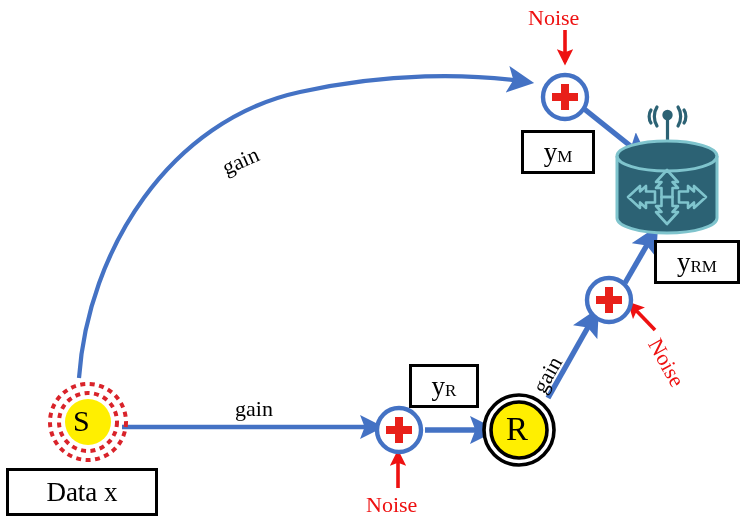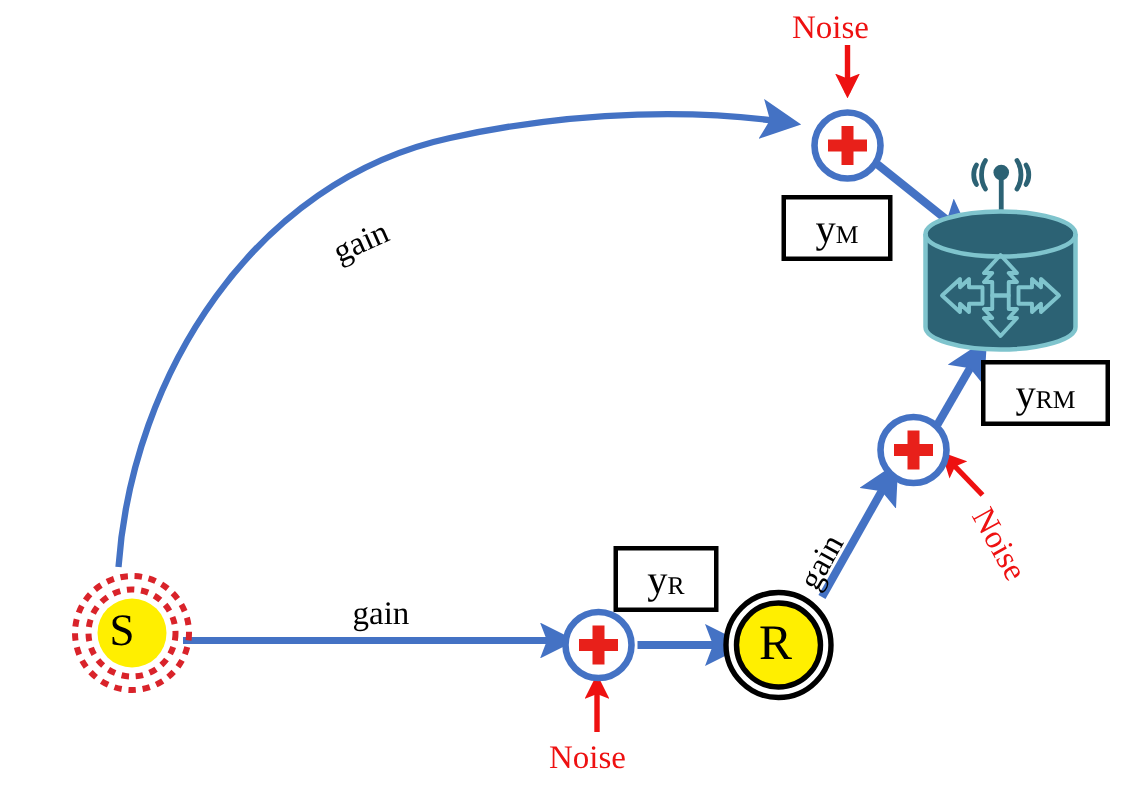--- a/index.html
+++ b/index.html
@@ -125,20 +125,23 @@
 
         <path d="M706,197 l-12,-11 v5.5 l-6,-5.5 v5.5 h-9 v11 h9 v5.5 l6,-5.5 v5.5 z"></path>
       </g>
     </g>
   </svg>
 
   <div class="nodeletter" style="left:73px;top:404px;font-size:30px;">S</div>
 
   <div class="nodeletter" style="left:506px;top:411px;font-size:33px;">R</div>
 
+  <div class="boxlab" style="left:6px;top:468px;width:152px;height:48px;">
+    <span class="base">Data x</span>
+  </div>
 
   <div class="boxlab" style="left:521px;top:130px;width:74px;height:44px;">
     <span class="base">y</span>
       <span class="sub">M</span>
   </div>
 
   <div class="boxlab" style="left:409px;top:364px;width:70px;height:44px;">
     <span class="base">y</span>
       <span class="sub">R</span>
   </div>

